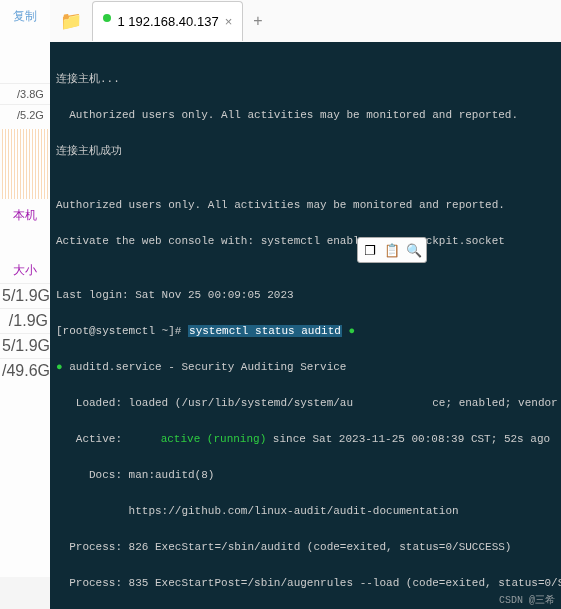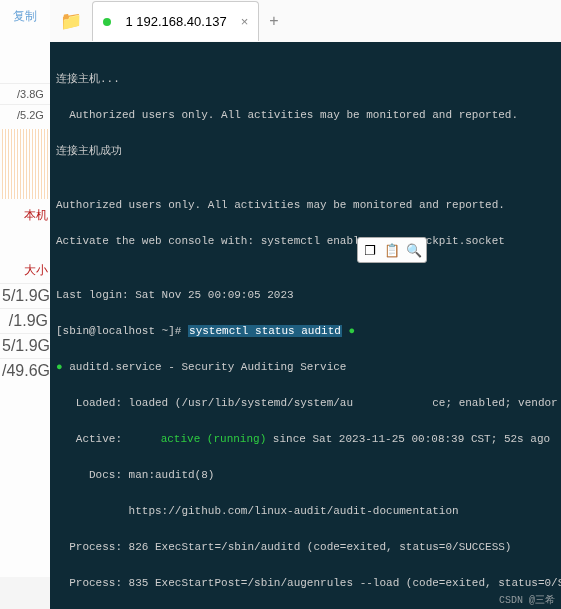--- a/index.html
+++ b/index.html
@@ -38,22 +38,22 @@
     text-align: right;
     font-size: 11px;
   }
   .sidebar .chart {
     height: 70px;
     background: repeating-linear-gradient(90deg, #f9d9b8 0, #f9d9b8 1px, #fff 1px, #fff 3px);
     margin: 4px 2px;
   }
   .sidebar .local {
     padding: 4px 2px;
-    text-align: right;
-    color: #b91c1c;
+    text-align: center;
+    color: #a21caf;
   }
   .sidebar .size-row {
     border-top: 1px solid #eee;
     padding: 3px 2px;
     text-align: right;
     font-size: 16px;
   }
   .tabbar {
     position: absolute;
     left: 50px;
@@ -70,22 +70,21 @@
     color: #3a9be0;
     font-size: 18px;
   }
   .tab {
     border: 1px solid #ccc;
     border-bottom: none;
     border-radius: 4px 4px 0 0;
     padding: 12px 10px;
     background: #fff;
     display: flex;
-    align-items: center;
-    gap: 14px;
+    gap: 6px;
     font-size: 13px;
   }
   .dot-green {
     width: 8px;
     height: 8px;
     background: #2ecc40;
     border-radius: 50%;
     display: inline-block;
   }
   .tab-close {
@@ -181,21 +180,21 @@
 
 <div class="terminal">
 <div class="line">连接主机...</div>
 <div class="line">  Authorized users only. All activities may be monitored and reported.</div>
 <div class="line">连接主机成功</div>
 <div class="line"></div>
 <div class="line">Authorized users only. All activities may be monitored and reported.</div>
 <div class="line">Activate the web console with: systemctl enable --now cockpit.socket</div>
 <div class="line"></div>
 <div class="line">Last login: Sat Nov 25 00:09:05 2023</div>
-<div class="line"><span class="prompt">[sbin@localhost ~]#</span> <span class="hl-command">systemctl status auditd</span> <span class="hl-dot">●</span></div>
+<div class="line"><span class="prompt">[root@systemctl ~]#</span> <span class="hl-command">systemctl status auditd</span> <span class="hl-dot">●</span></div>
 <div class="line"><span class="bullet">●</span> <span>auditd.service - Security Auditing Service</span></div>
 <div class="line">   Loaded: loaded (/usr/lib/systemd/system/au            ce; enabled; vendor preset: e</div>
 <div class="line"><span>   Active: </span><span class="green-text">active (running)</span><span> since Sat 2023-11-25 00:08:39 CST; 52s ago</span></div>
 <div class="line">     Docs: man:auditd(8)</div>
 <div class="line">           https://github.com/linux-audit/audit-documentation</div>
 <div class="line">  Process: 826 ExecStart=/sbin/auditd (code=exited, status=0/SUCCESS)</div>
 <div class="line">  Process: 835 ExecStartPost=/sbin/augenrules --load (code=exited, status=0/SUCCESS)</div>
 
 
 

